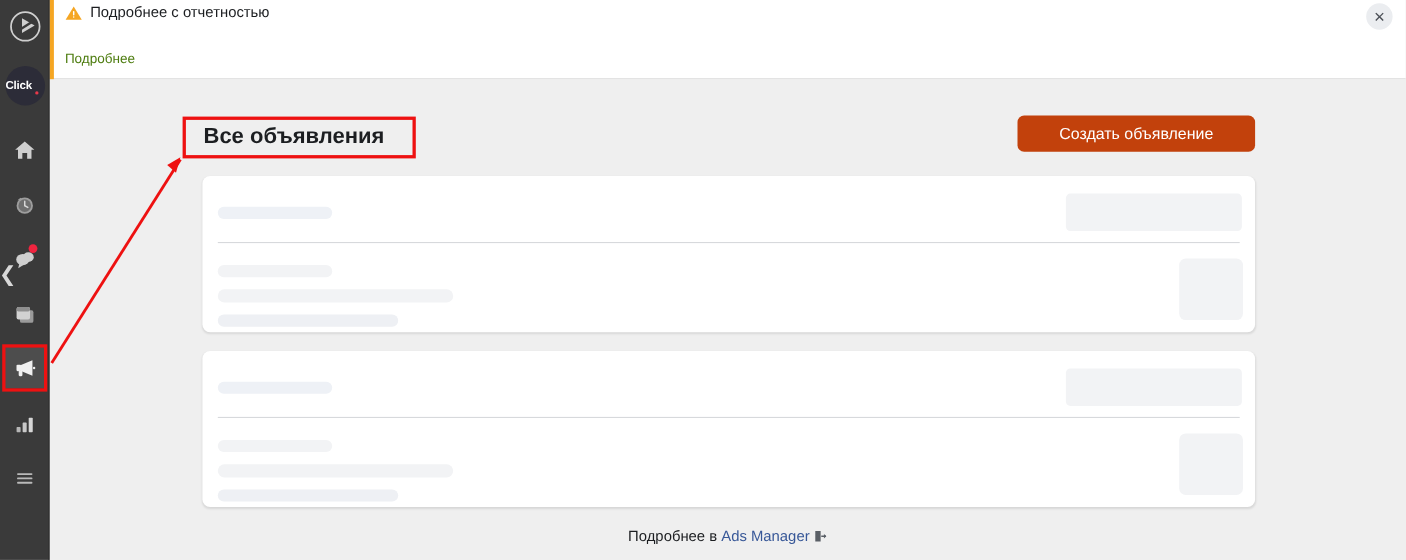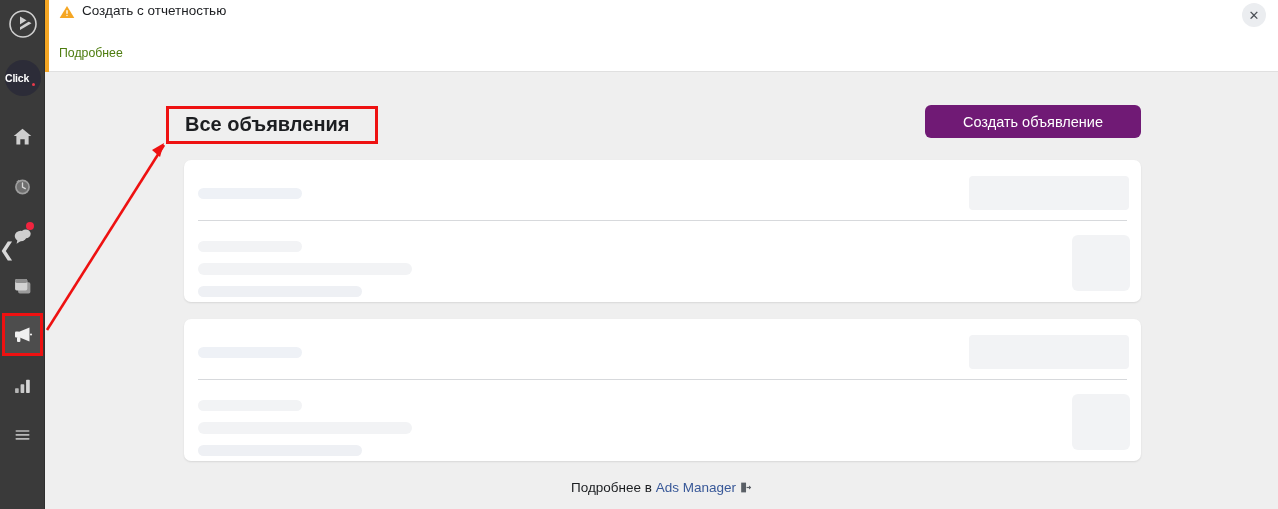--- a/index.html
+++ b/index.html
@@ -157,21 +157,21 @@
     font-size: 20px;
     font-weight: bold;
     color: #1c1e21;
     font-family: "Liberation Sans", sans-serif;
   }
 
   .create-btn {
     position: absolute;
     left: 880px; top: 33px;
     width: 216px; height: 33px;
-    background: #701a75;
+    background: #c2410c;
     border-radius: 6px;
     border: none;
     color: #ffffff;
     font-size: 14.5px;
     font-family: "Liberation Sans", sans-serif;
     cursor: pointer;
     display: flex; align-items: center; justify-content: center;
   }
 
   
@@ -334,21 +334,21 @@
     <div class="banner-accent"></div>
 
     <div class="banner-warn-icon">
       <svg width="16" height="16" viewBox="0 0 24 24">
         <path d="M12 3 L23 21 H1 Z" fill="#f5a623"></path>
         <rect x="11" y="9" width="2" height="6" rx="1" fill="#ffffff"></rect>
         <rect x="11" y="16.2" width="2" height="2" rx="1" fill="#ffffff"></rect>
       </svg>
     </div>
 
-    <div class="banner-title">Создать с отчетностью</div>
+    <div class="banner-title">Подробнее с отчетностью</div>
 
 
     <div class="banner-link">Подробнее</div>
 
     <div class="banner-close">✕</div>
   </div>
 
   <div class="content">
 
     <div class="page-title">Все объявления</div>

